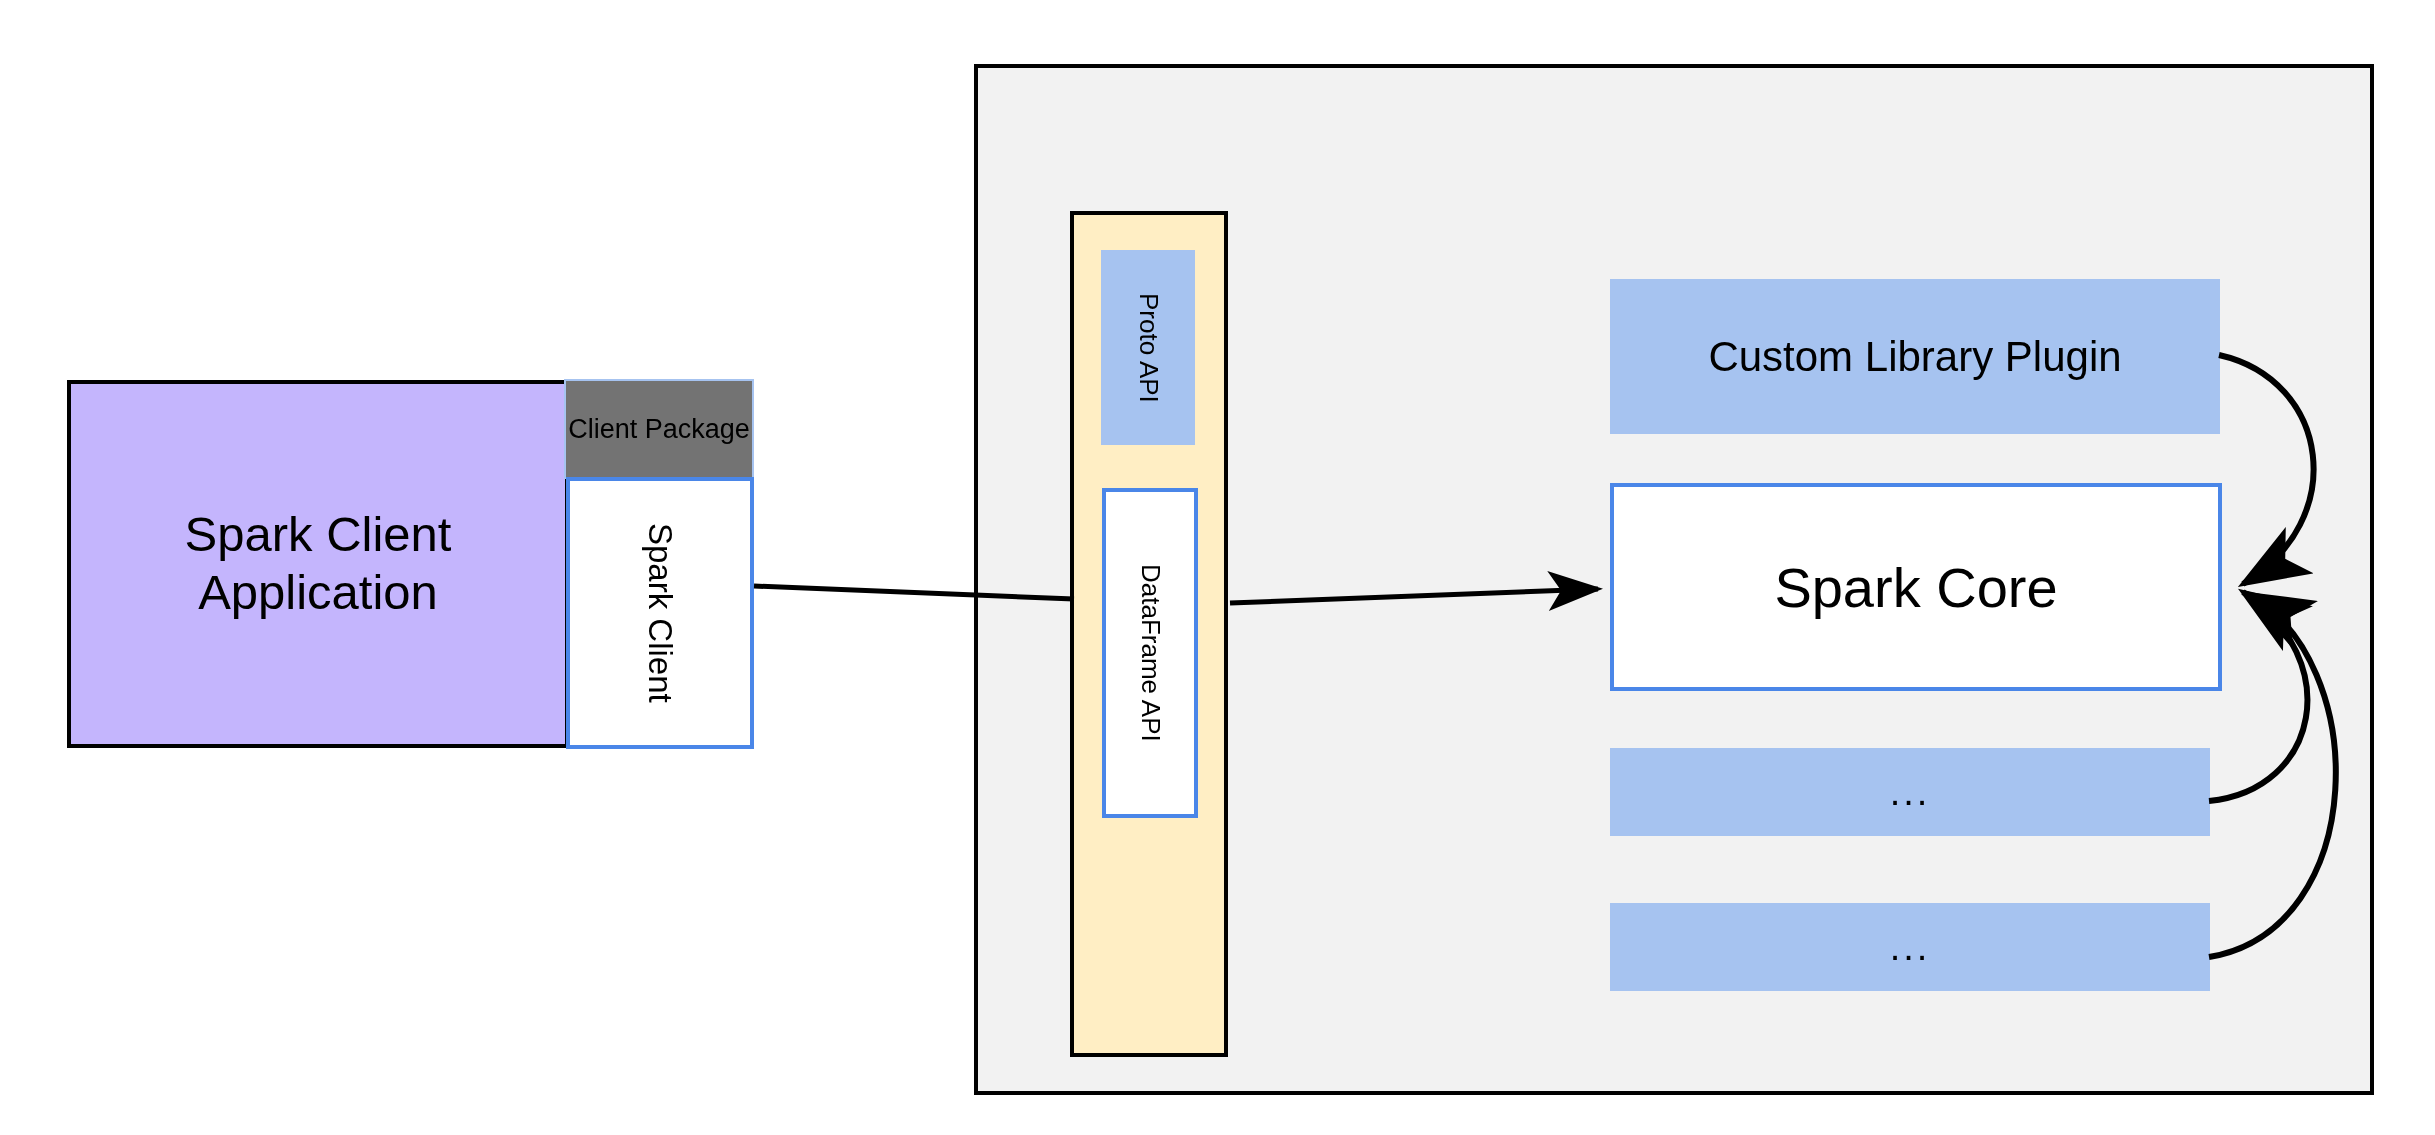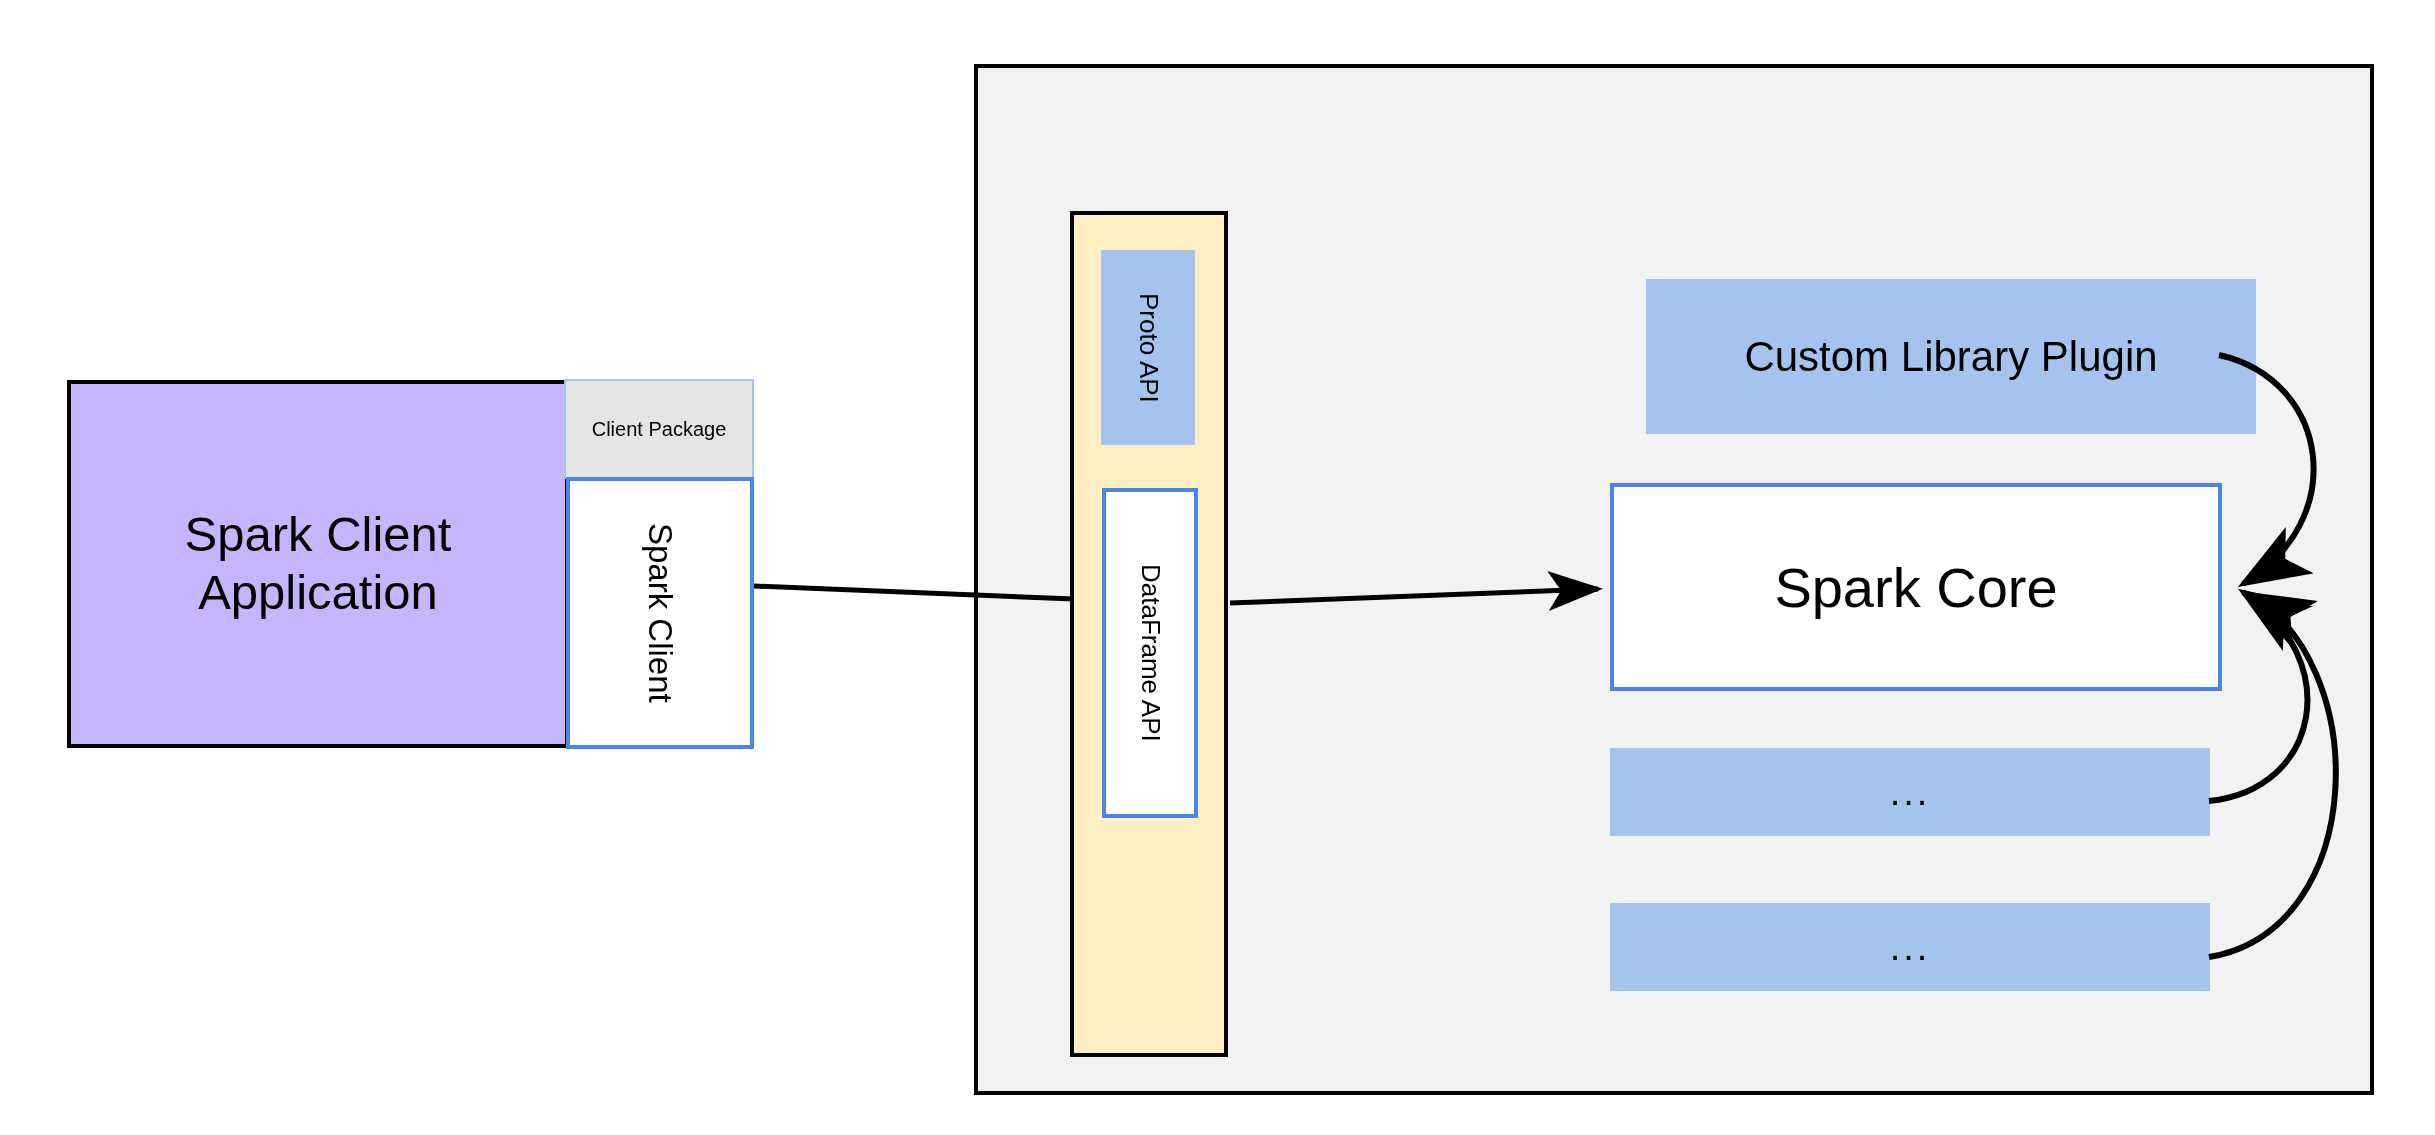--- a/index.html
+++ b/index.html
@@ -37,23 +37,23 @@
   #client-app {
     left: 67px; top: 380px; width: 502px; height: 368px;
     background: #c4b5fd;
     border: 4px solid #000000;
     font-size: 49px;
     line-height: 1.18;
     z-index: 2;
   }
   #client-package {
     left: 564px; top: 379px; width: 190px; height: 100px;
-    background: #e5e5e5;
-    border: 2px solid #a6c3f0;
-    font-size: 20px;
+    background: #737373;
+    border: 2px solid #a6c3f0;
+    font-size: 27px;
     line-height: 1.22;
     z-index: 3;
   }
   #spark-client {
     left: 566px; top: 477px; width: 188px; height: 272px;
     background: #ffffff;
     border: 4px solid #4a86e8;
     z-index: 3;
   }
   .vert-text {
@@ -106,21 +106,20 @@
   }
   #dataframe-api .vert-text { font-size: 26px; }
 
   
   #custom-library-plugin {
     left: 1610px; top: 279px; width: 610px; height: 155px;
     background: #a6c3f0;
     border: 2px solid #a6c3f0;
     font-size: 42px;
     z-index: 3;
-    margin-left: 36px;
   }
   #spark-core {
     left: 1610px; top: 483px; width: 612px; height: 208px;
     background: #ffffff;
     border: 4px solid #4a86e8;
     font-size: 56px;
     z-index: 3;
   }
   #ellipsis-1 {
     left: 1610px; top: 748px; width: 600px; height: 88px;

